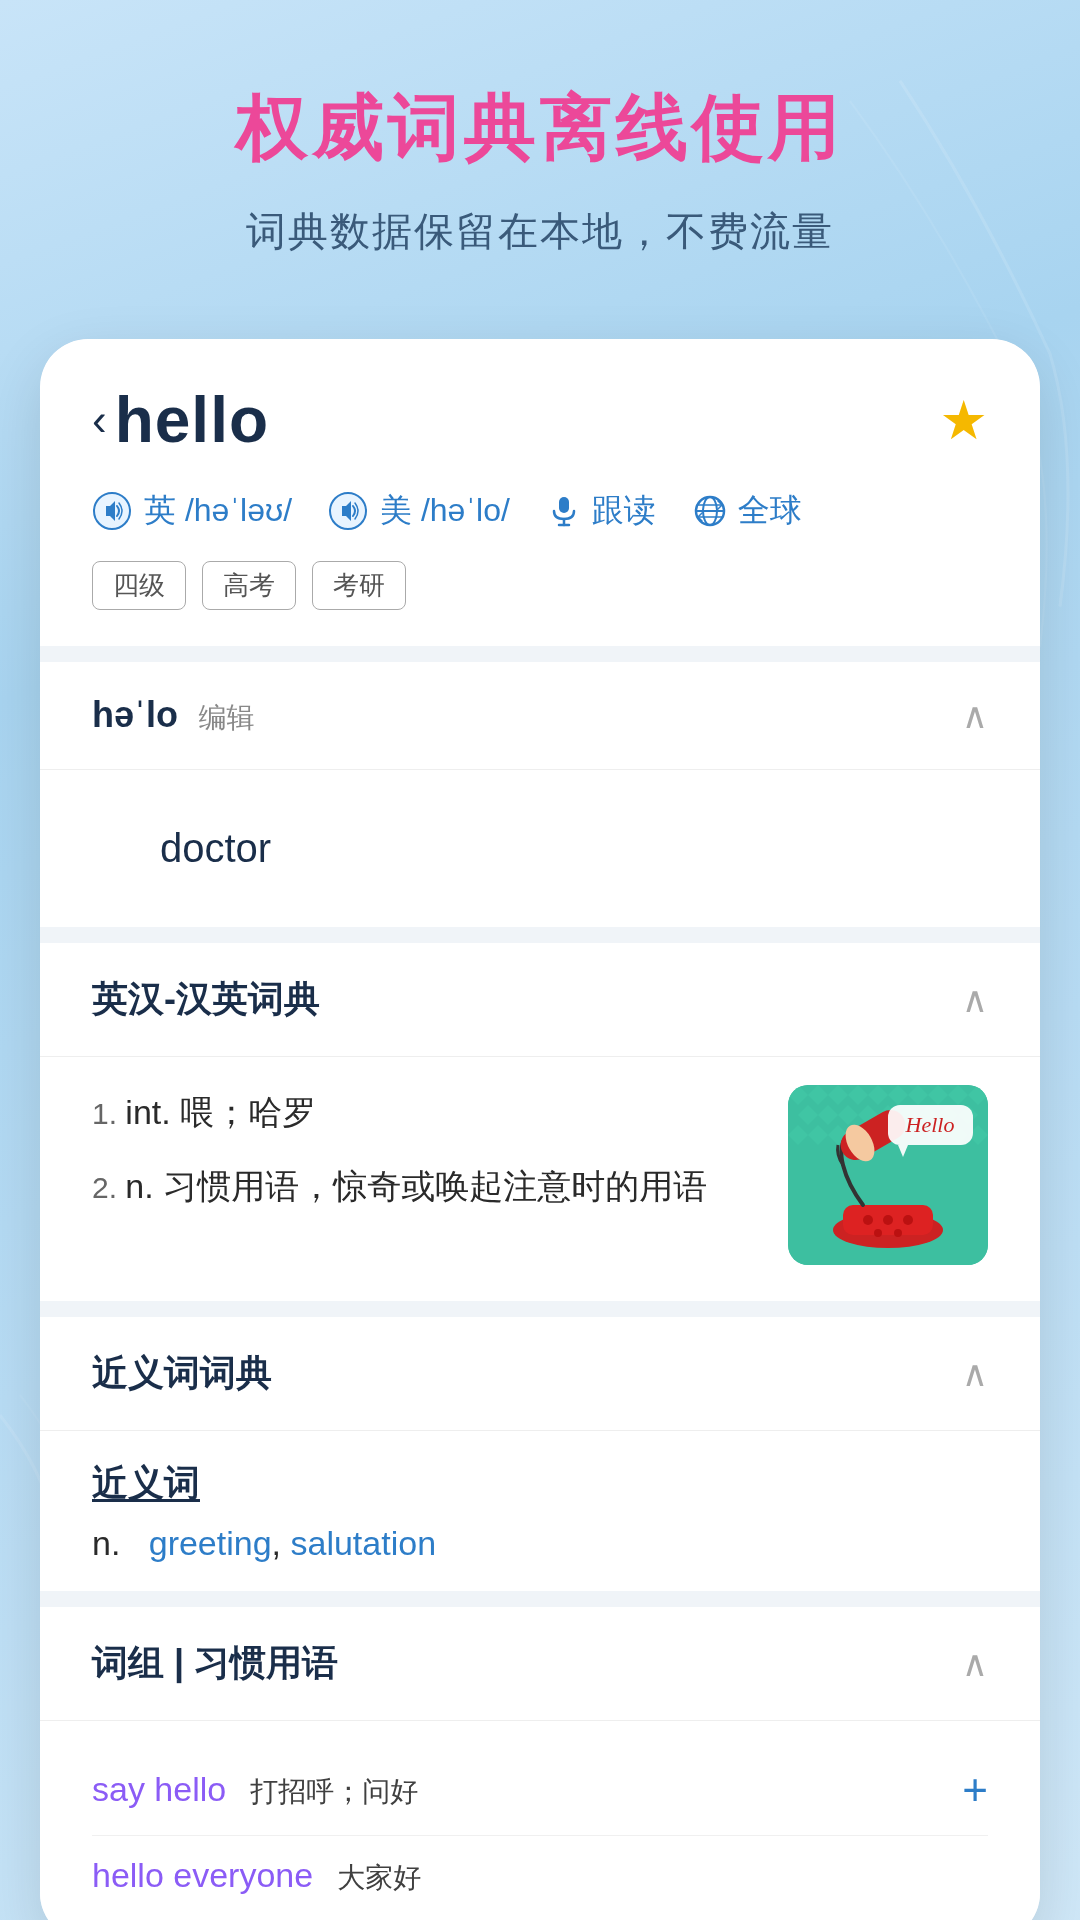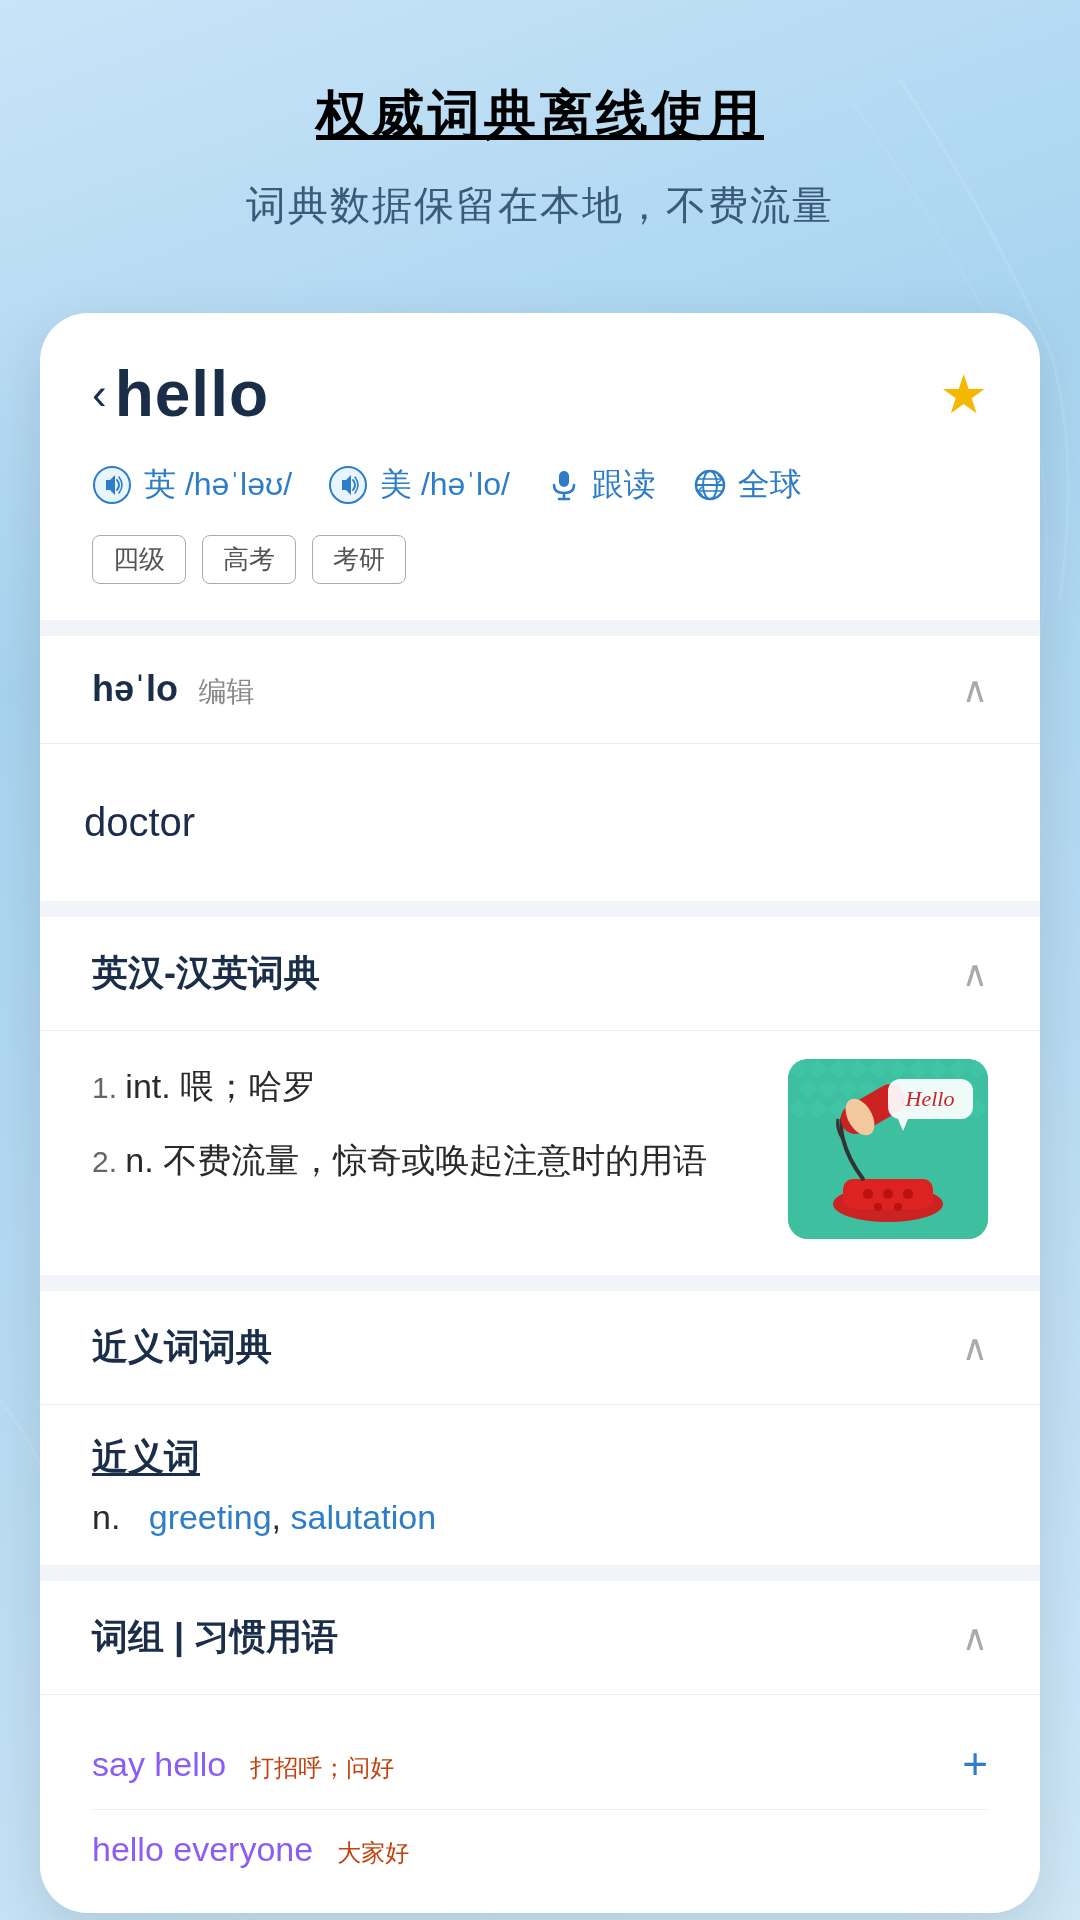--- a/index.html
+++ b/index.html
@@ -15,26 +15,25 @@
     }
 
     .top-section {
       position: relative;
       z-index: 1;
       padding: 80px 60px 60px;
       text-align: center;
     }
 
     .main-title {
-      font-size: 52px;
+      font-size: 72px;
       font-weight: 800;
-      color: #000000;
+      color: #ec4899;
       letter-spacing: 4px;
       margin-bottom: 28px;
-      text-decoration: underline;
     }
 
     .sub-title {
       font-size: 40px;
       color: #3a5a7a;
       font-weight: 400;
       letter-spacing: 2px;
     }
 
     
@@ -175,21 +174,22 @@
       color: #888;
       margin-left: 16px;
     }
 
     .chevron-up {
       font-size: 36px;
       color: #aaa;
     }
 
     .section-content {
-      padding: 32px 44px;
+      padding: 32px 72px;
+      margin-left: 48px;
     }
 
     
     .note-word {
       font-size: 40px;
       color: #1a2e4a;
       padding: 24px 0;
     }
 
     
@@ -296,22 +296,22 @@
       flex: 1;
     }
 
     .phrase-word {
       font-size: 34px;
       color: #8b5cf6;
       font-weight: 500;
     }
 
     .phrase-meaning {
-      font-size: 24px;
-      color: #c2410c;
+      font-size: 28px;
+      color: #404040;
     }
 
     .plus-icon {
       font-size: 44px;
       color: #2d7dc8;
       font-weight: 300;
     }
 
     
     .icon-svg {
@@ -424,21 +424,21 @@
       <span class="chevron-up">∧</span>
     </div>
     <div class="dict-content">
       <div class="dict-definitions">
         <div class="dict-item">
           <span class="def-num">1. </span>
           <span>int. 喂；哈罗</span>
         </div>
         <div class="dict-item">
           <span class="def-num">2. </span>
-          <span>n. 不费流量，惊奇或唤起注意时的用语</span>
+          <span>n. 习惯用语，惊奇或唤起注意时的用语</span>
         </div>
       </div>
 
       <div class="hello-image">
         <svg viewBox="0 0 200 180" width="200" height="180" xmlns="http://www.w3.org/2000/svg">
 
           <rect width="200" height="180" fill="#3dbfa0" rx="20"></rect>
 
           <g fill="#45cca8" opacity="0.5">
             <polygon points="10,0 20,10 10,20 0,10"></polygon>

